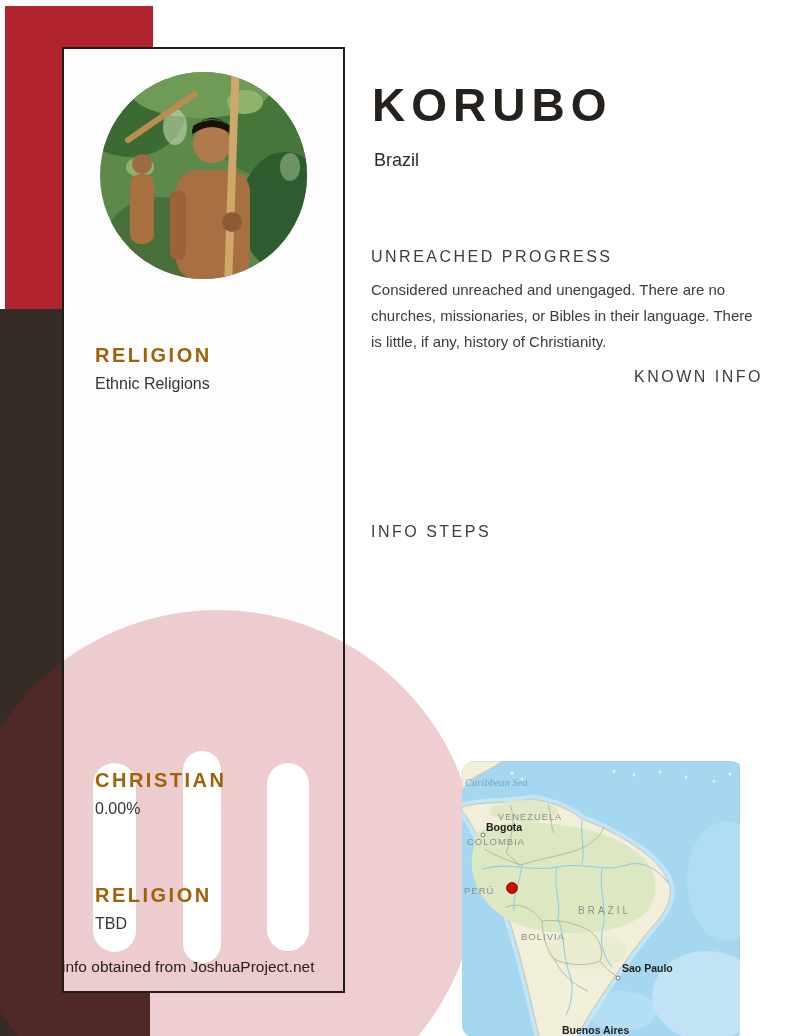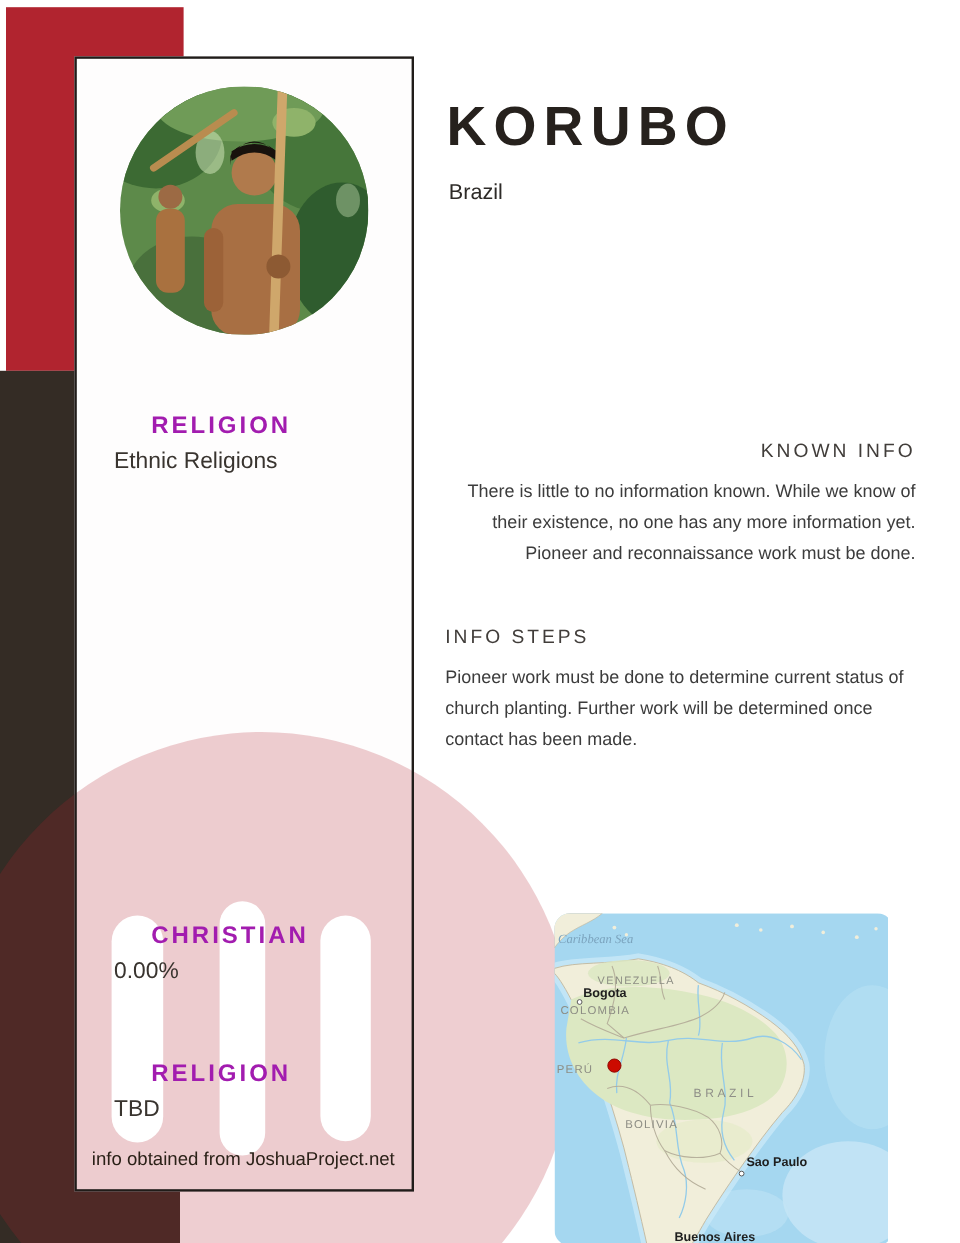--- a/index.html
+++ b/index.html
@@ -15,23 +15,23 @@
   
   .card-bg{position:absolute; left:62px; top:47px; width:283px; height:946px; background:#fefdfd; z-index:3;}
   .card-border{position:absolute; left:62px; top:47px; width:279px; height:942px; border:2px solid #201c19;
     background:transparent; z-index:8; pointer-events:none;}
   .photo{position:absolute; left:100px; top:72px; width:207px; height:207px; border-radius:50%; overflow:hidden; z-index:6;}
   .pillar{position:absolute; background:#ffffff; z-index:5;}
   .pillar.p1{left:93px;  top:763px; width:43px; height:189px; border-radius:22px;}
   .pillar.p2{left:183px; top:751px; width:38px; height:212px; border-radius:19px;}
   .pillar.p3{left:267px; top:763px; width:42px; height:188px; border-radius:21px;}
   .field{position:absolute; left:95px; z-index:7;}
-  .field-label{font-size:20px; font-weight:800; letter-spacing:2.5px; color:#a21caf; line-height:1;margin-left:31px;}
-  .field-value{font-size:19px; color:#39342f; margin-top:9px; line-height:1.2;}
-  .card-footer{position:absolute; left:46px; top:958px; width:283px; text-align:right; font-size:15.5px;
+  .field-label{font-size:20px; font-weight:800; letter-spacing:2.5px; color:#a16207; line-height:1;}
+  .field-value{font-size:16px; color:#39342f; margin-top:9px; line-height:1.2;}
+  .card-footer{position:absolute; left:62px; top:958px; width:283px; text-align:left; font-size:15.5px;
     color:#2b2118; z-index:7;}
   
   .title{position:absolute; left:372px; top:78px; font-size:46px; font-weight:800; letter-spacing:6px;
     color:#26211d; z-index:3;}
   .subtitle{position:absolute; left:374px; top:150px; font-size:18px; color:#2e2b28; z-index:3;}
   .section{position:absolute; left:371px; width:392px; z-index:3;}
   .section.s1{top:248px;} .section.s2{top:368px;text-align:right;} .section.s3{top:523px;}
   .section-heading{font-size:16px; letter-spacing:2.5px; color:#413d3a; margin-bottom:11px;}
   .section-body{font-size:15px; line-height:26px; color:#3c3c3c;}
   
@@ -95,27 +95,29 @@
     <div class="field-label">RELIGION</div>
     <div class="field-value">TBD</div>
   </div>
 
   <div class="card-footer">info obtained from JoshuaProject.net</div>
   <div class="card-border"></div>
 
   <div class="title">KORUBO</div>
   <div class="subtitle">Brazil</div>
 
+  <div class="section s1">
+    <div class="section-heading">UNREACHED PROGRESS</div>
+    <div class="section-body">Considered unreached and unengaged. There are no churches, missionaries, or Bibles in their language. There is little, if any, history of Christianity.</div>
+  </div>
   <div class="section s2">
     <div class="section-heading">KNOWN INFO</div>
-    <div class="section-body">There is little to no information known. While we know of their existence, no one has any more information yet. Pioneer and reconnaissance work must be done.</div>
   </div>
   <div class="section s3">
     <div class="section-heading">INFO STEPS</div>
-    <div class="section-body">Pioneer work must be done to determine current status of church planting. Further work will be determined once contact has been made.</div>
   </div>
 
   <div class="map">
     <svg width="278" height="277" viewBox="0 0 278 277">
 
       <rect width="278" height="277" fill="#a5d7f0"></rect>
       <ellipse cx="245" cy="235" rx="55" ry="45" fill="#cfeaf7" opacity="0.65"></ellipse>
       <ellipse cx="265" cy="120" rx="40" ry="60" fill="#b7e1f4" opacity="0.6"></ellipse>
       <ellipse cx="160" cy="250" rx="35" ry="20" fill="#c4e6f6" opacity="0.5"></ellipse>
 

